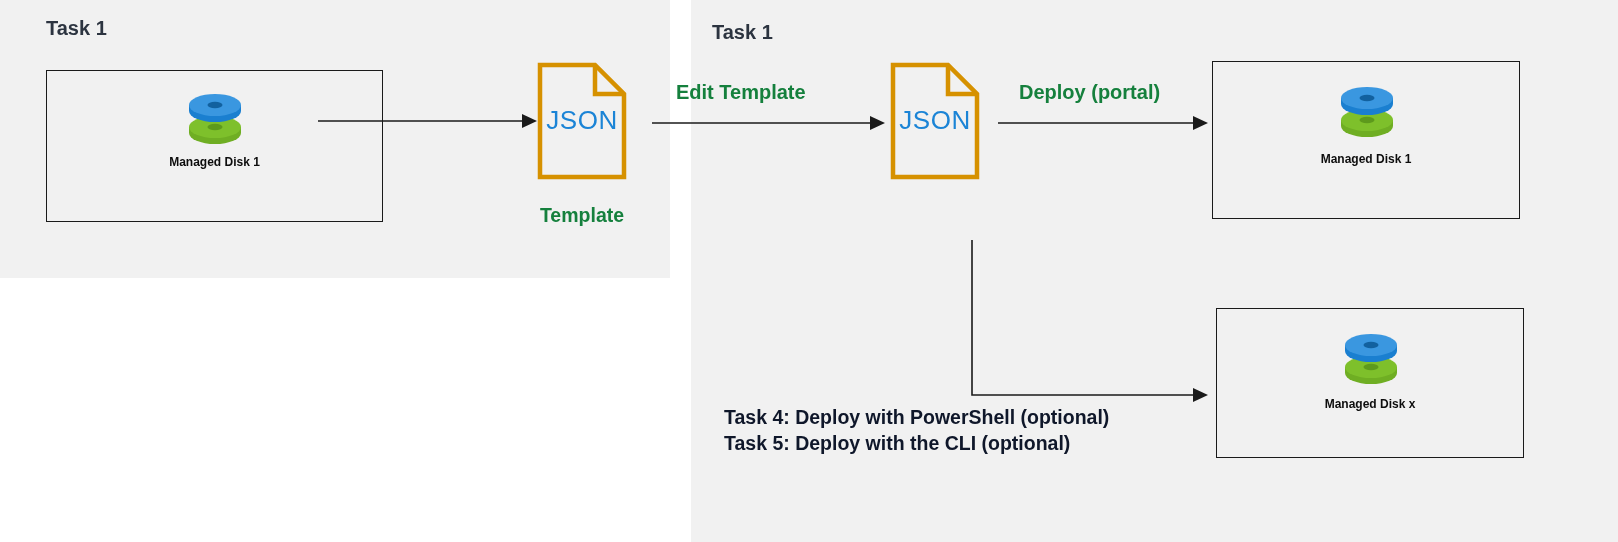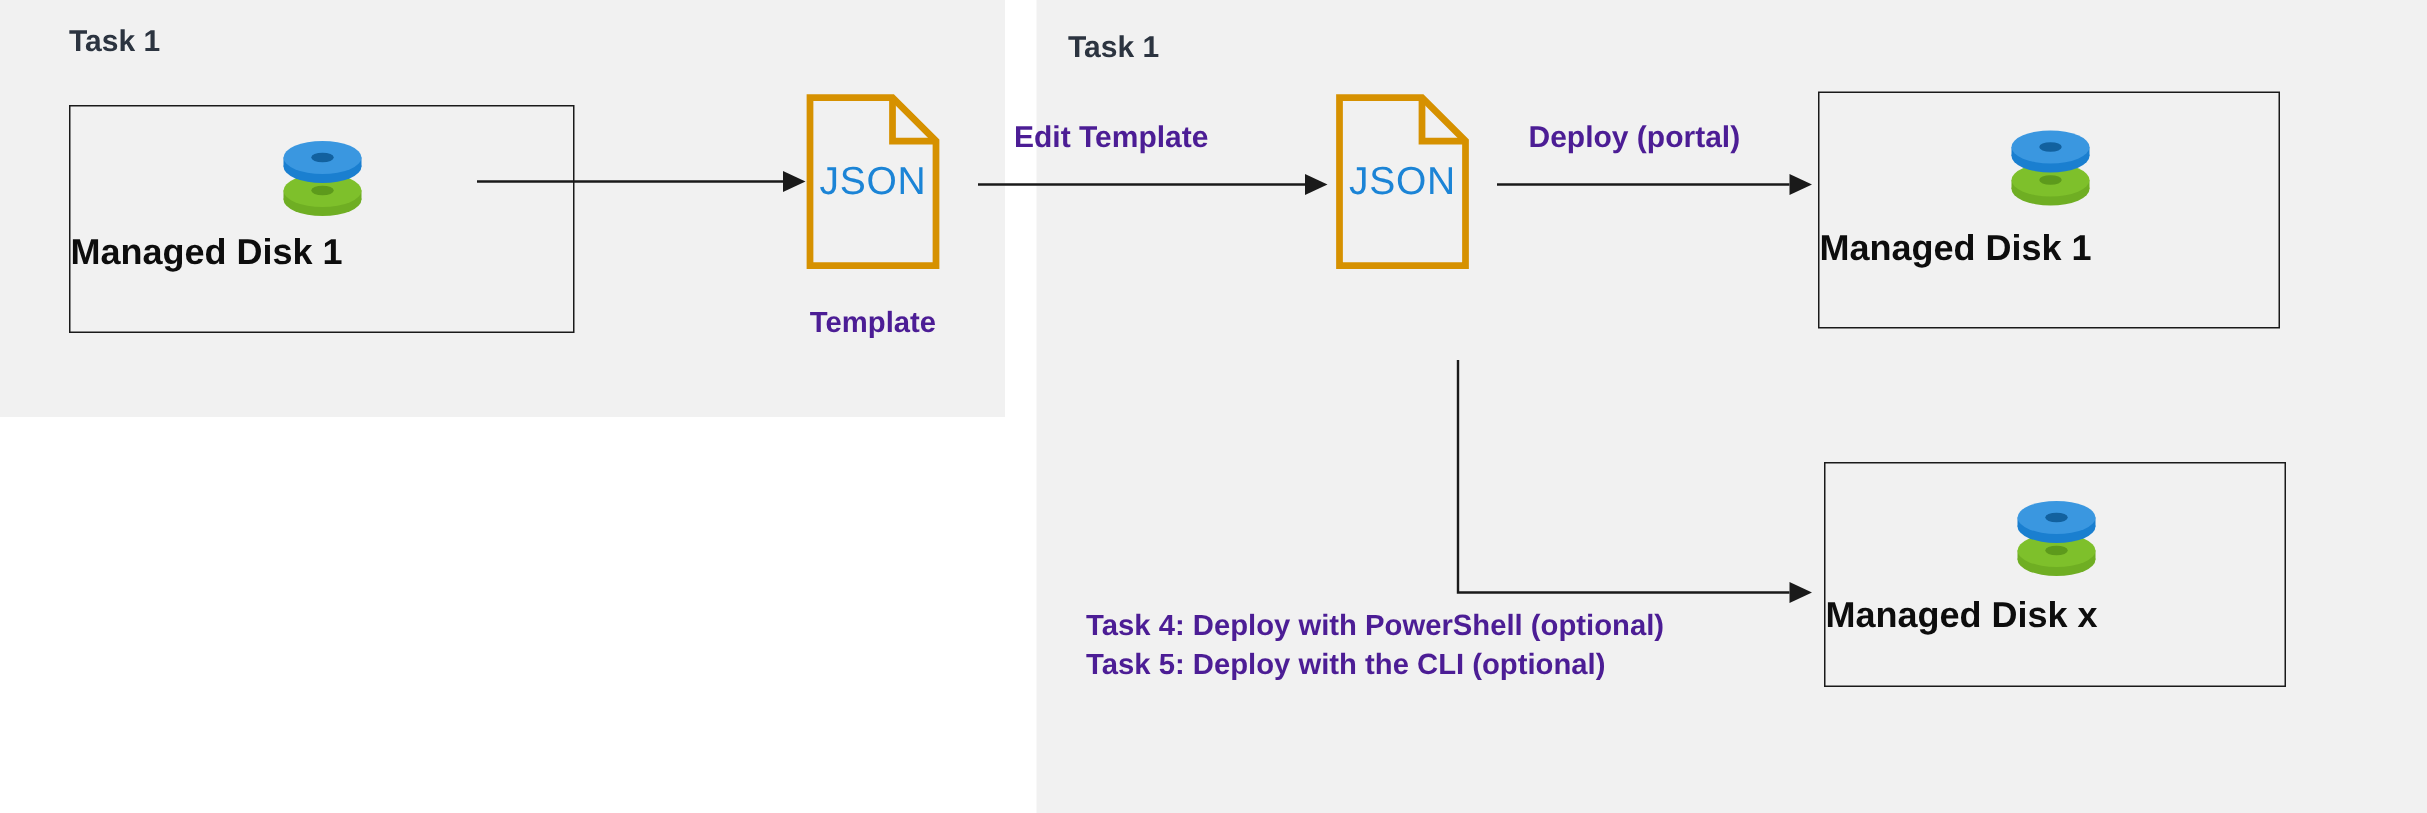--- a/index.html
+++ b/index.html
@@ -25,44 +25,44 @@
   .panel-right { left: 691px; top: 0px; width: 927px; height: 542px; }
 
   .task-label {
     position: absolute;
     color: #2c3440;
     font-weight: bold;
     white-space: nowrap;
   }
   .blk-label {
     position: absolute;
-    color: #4c1d95;
+    color: #15803d;
     font-weight: bold;
     white-space: nowrap;
   }
 
   .disk-box {
     position: absolute;
     border: 1.5px solid #1a1a1a;
     background: transparent;
     box-sizing: border-box;
   }
 
   .disk-icon {
     position: absolute;
     width: 62px;
     height: 56px;
   }
   .disk-caption {
     position: absolute;
     width: 100%;
-    text-align: left;
+    text-align: center;
     color: #0d0d0d;
     font-weight: bold;
-    font-size: 24px;
+    font-size: 12px;
     white-space: nowrap;
   }
 
   .json-doc {
     position: absolute;
     width: 90px;
     height: 118px;
   }
   .json-text {
     position: absolute;
@@ -71,21 +71,21 @@
     color: #1b84d6;
     font-size: 26px;
     font-family: "Liberation Sans", sans-serif;
     letter-spacing: 0.5px;
   }
 
   .arrow-svg { position: absolute; overflow: visible; }
 
   .multi-line {
     position: absolute;
-    color: #4c1d95;
+    color: #0f172a;
     font-weight: bold;
     font-size: 19.5px;
     line-height: 26px;
     white-space: nowrap;
   }
 </style>
 </head>
 <body>
 
 <div id="canvas">

